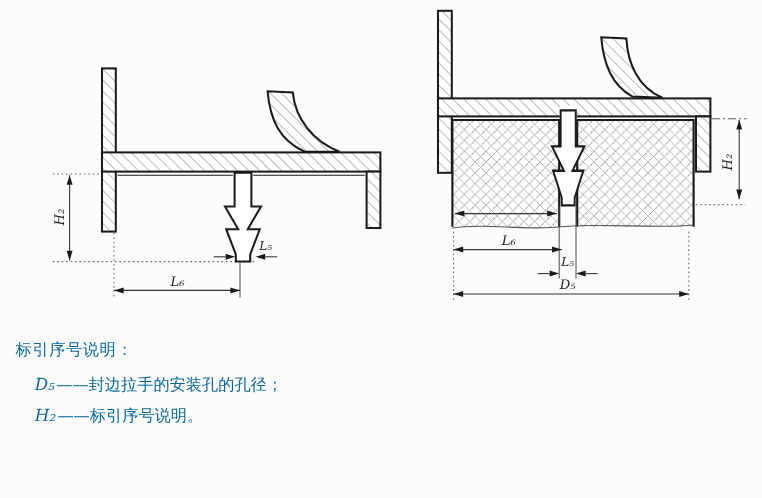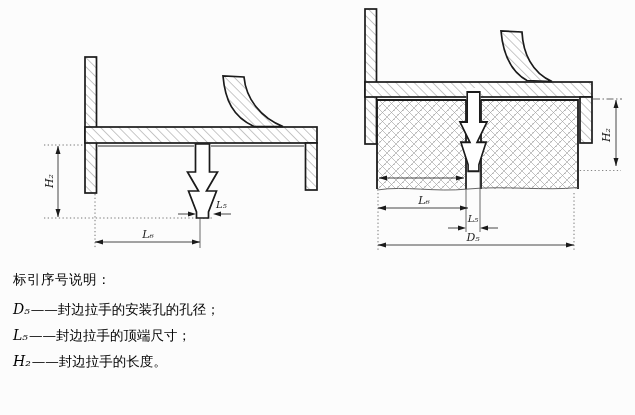--- a/index.html
+++ b/index.html
@@ -3,23 +3,23 @@
 <meta charset="utf-8">
 <style>
   html,body{margin:0;padding:0;}
   body{background:#e8e8e8;font-family:"DejaVu Serif","Liberation Serif",serif;}
   #page{position:relative;width:635px;height:415px;background:#fcfcfc;overflow:hidden;}
   svg{position:absolute;display:block;}
   #left-view{left:30px;top:40px;}
   #right-view{left:340px;top:0px;}
   .dimtext{font-family:"DejaVu Serif","Liberation Serif",serif;font-style:italic;font-size:11px;fill:#1b1b1b;}
   .dimtext-sm{font-family:"DejaVu Serif","Liberation Serif",serif;font-style:italic;font-size:10px;fill:#1b1b1b;}
-  .legend{position:absolute;left:13px;top:271px;color:#000000;}
+  .legend{position:absolute;left:13px;top:283px;color:#0369a1;}
   .legend-title{font-size:13.5px;margin-bottom:7px;letter-spacing:.5px;}
-  .legend-item{font-size:13.5px;line-height:26px;white-space:nowrap;}
+  .legend-item{font-size:13.5px;line-height:26px;white-space:nowrap;margin-left:16px;}
   .legend-item .sym{font-style:italic;font-size:14px;margin-right:1px;}
 </style>
 </head>
 <body>
 
 <div id="page">
 
   <svg id="left-view" width="300" height="230" viewBox="30 40 300 230">
     <defs>
       <pattern id="ph" width="6.5" height="6.5" patternUnits="userSpaceOnUse" patternTransform="rotate(-45)">
@@ -155,20 +155,17 @@
       <text class="dimtext" x="473" y="241" text-anchor="middle">D₅</text>
     </g>
   </svg>
 
   <div class="legend">
     <div class="legend-title">标引序号说明：</div>
     <div class="legend-item">
       <span class="sym">D₅</span><span>——封边拉手的安装孔的孔径；</span>
     </div>
     <div class="legend-item">
-      <span class="sym">L₅</span><span>——封边拉手的顶端尺寸；</span>
-    </div>
-    <div class="legend-item">
-      <span class="sym">H₂</span><span>——封边拉手的长度。</span>
+      <span class="sym">H₂</span><span>——标引序号说明。</span>
     </div>
   </div>
 
 </div>
 
 </body></html>

